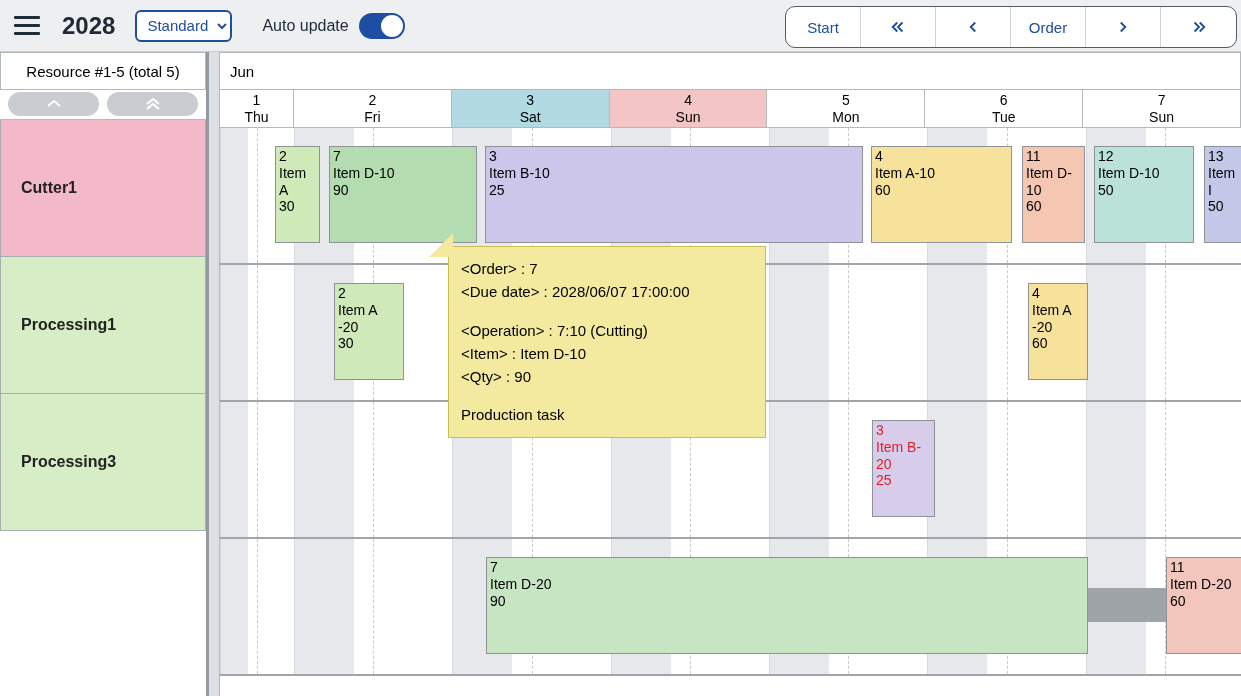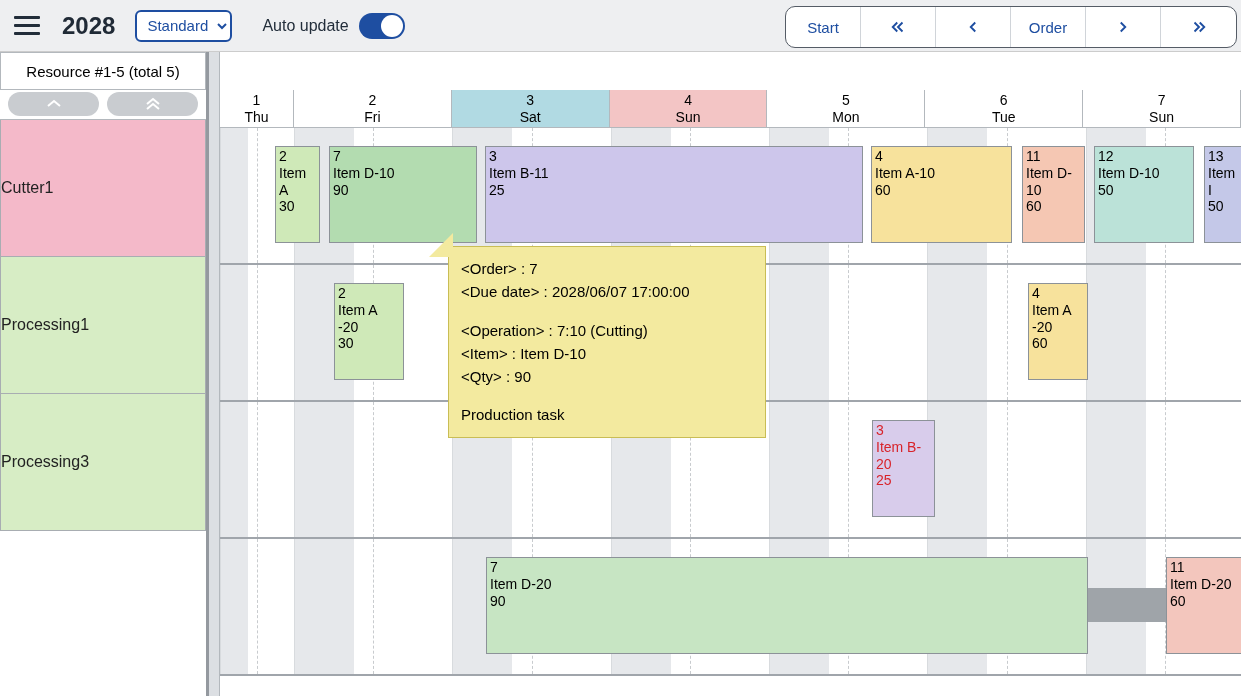--- a/index.html
+++ b/index.html
@@ -19,21 +19,21 @@
 .navbtn { width: 75px; display: flex; align-items: center; justify-content: center; color: #1e4ea1; font-size: 15px; font-weight: 500; border-right: 1px solid #d0d4d9; cursor: pointer; }
 .navbtn:last-child { border-right: none; }
 .navbtn svg { width: 18px; height: 18px; }
 
 
 .main { display: flex; height: 644px; }
 .sidebar { width: 206px; display: flex; flex-direction: column; background: #fff; }
 .side-header { height: 38px; display: flex; align-items: center; justify-content: center; font-size: 15px; border: 1px solid #b3b8bd; background: #fff; }
 .side-btns { height: 30px; display: flex; gap: 8px; padding: 2px 8px 3px; background: #fff; border-bottom: 1px solid #b3b8bd; }
 .side-btns .btn { flex: 1; background: #c9ccd0; border-radius: 12px; display: flex; align-items: center; justify-content: center; color: #fff; cursor: pointer; }
-.resource-cell { height: 137px; border: 1px solid #a8adb2; border-top: none; display: flex; align-items: center; font-size: 16px; color: #222; }
+.resource-cell { height: 137px; border: 1px solid #a8adb2; border-top: none; display: flex; align-items: center; padding-left: 20px; font-size: 16px; color: #222; font-weight: bold; }
 .r-pink { background: #f4b9c9; }
 .r-green { background: #d7edc5; }
 
 
 .gantt { flex: 1; position: relative; background: #fff; border-left: 3px solid #94999f; }
 .gantt-scrollbar { position: absolute; left: 0; top: 0; bottom: 0; width: 11px; background: #dcdfe3; border-right: 1px solid #b3b8bd; }
 .month-row { position: absolute; left: 11px; right: 0; top: 0; height: 38px; border: 1px solid #b3b8bd; border-left: none; background: #fff; display: flex; align-items: center; padding-left: 10px; font-size: 15px; }
 .day-row { position: absolute; left: 11px; right: 0; top: 38px; height: 38px; display: flex; border-bottom: 1px solid #b3b8bd; }
 .day-cell { flex: 1; border-right: 1px solid #b3b8bd; display: flex; flex-direction: column; align-items: center; justify-content: center; font-size: 14px; line-height: 1.15; background: #fff; }
 .day-cell.half { flex: 0 0 74px; }
@@ -123,20 +123,21 @@
           </svg>
         </div>
     </div>
     <div class="resource-cell r-pink">Cutter1</div>
     <div class="resource-cell r-green">Processing1</div>
     <div class="resource-cell r-green">Processing3</div>
   </div>
 
   <div class="gantt">
     <div class="gantt-scrollbar"></div>
+    <div class="month-row">Jun</div>
     <div class="day-row">
       <div class="day-cell half">
           <span>1</span>
           <span>Thu</span>
         </div>
       <div class="day-cell">
           <span>2</span>
           <span>Fri</span>
         </div>
       <div class="day-cell day-sat">
@@ -261,21 +262,21 @@
       <div class="task green1" style="left:55px; width:45px; top:18px; height:97px;">
         <div class="handle"></div>
         <span>2</span><br><span>Item A</span><br><span>30</span>
       </div>
       <div class="task green2" style="left:109px; width:148px; top:18px; height:97px;">
         <div class="handle"></div>
         <span>7</span><br><span>Item D-10</span><br><span>90</span>
       </div>
       <div class="task purple" style="left:265px; width:378px; top:18px; height:97px;">
         <div class="handle"></div>
-        <span>3</span><br><span>Item B-11</span><br><span>25</span>
+        <span>3</span><br><span>Item B-10</span><br><span>25</span>
       </div>
       <div class="task yellow" style="left:651px; width:141px; top:18px; height:97px;">
         <div class="handle"></div>
         <span>4</span><br><span>Item A-10</span><br><span>60</span>
       </div>
       <div class="task peach" style="left:802px; width:63px; top:18px; height:97px;">
         <div class="handle"></div>
         <span>11</span><br><span>Item D-10</span><br><span>60</span>
       </div>
       <div class="task teal" style="left:874px; width:100px; top:18px; height:97px;">

